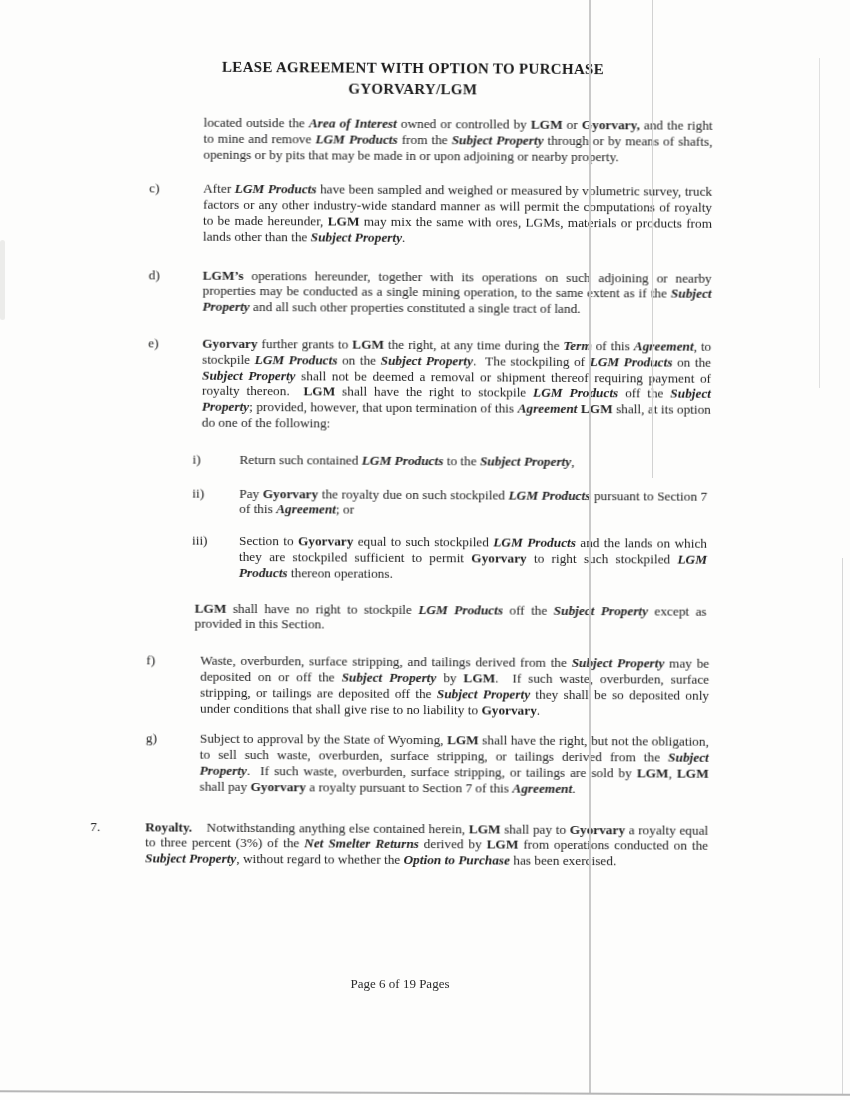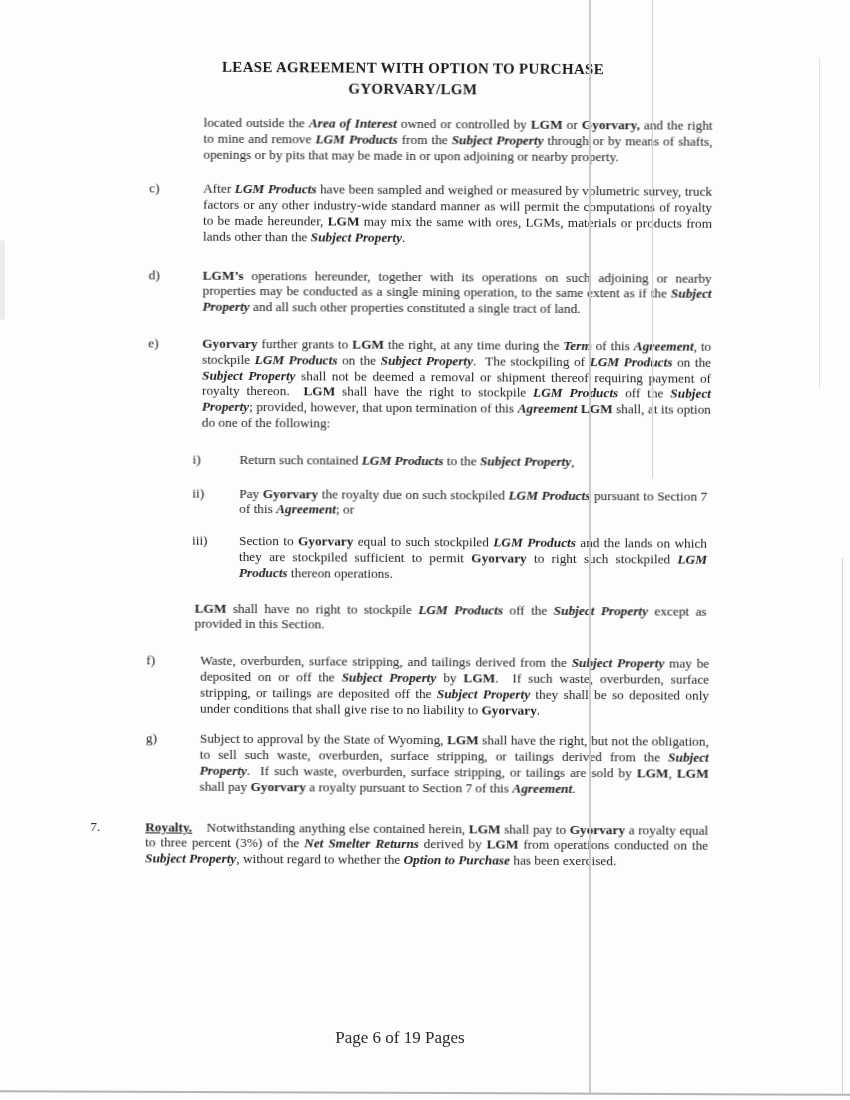--- a/index.html
+++ b/index.html
@@ -26,24 +26,24 @@
   .clause .lbl { width:54px; flex:none; }
   .clause .txt { width:509px; text-align:justify; }
   .sub { margin-left:195px; }
   .sub .lbl { width:47px; flex:none; }
   .sub .txt { width:468px; text-align:justify; }
   .sec7 { margin-left:95px; }
   .sec7 .lbl { width:55px; flex:none; }
   .sec7 .txt { width:563px; text-align:justify; }
   .b  { font-weight:bold; }
   .bi { font-weight:bold; font-style:italic; }
-  .bu { font-weight:bold; text-decoration:underline; }
+  .bu { font-weight:bold; }
   .footer {
-    position:absolute; top:1028px; left:0; width:800px;
-    text-align:center; font-size:17px; color:#2a2a2a;
+    position:absolute; top:976px; left:0; width:800px;
+    text-align:center; font-size:13px; color:#2a2a2a;
   }
   
   .vline { position:absolute; pointer-events:none; }
   .v1 { left:589px; top:0; width:2px; height:1094px; background:#c9c9c9; }
   .v2 { left:652px; top:0; width:1px; height:478px; background:#d2d2d2; }
   .v3 { left:819px; top:58px; width:1px; height:330px; background:#e0e0e0; }
   .v4 { left:842px; top:558px; width:1px; height:536px; background:#d6d6d6; }
   .hline { position:absolute; left:-4px; top:1092px; width:860px; height:2px;
     background:#b5b5b5; transform:rotate(0.25deg); pointer-events:none; }
   .smudge { position:absolute; left:0; top:240px; width:5px; height:80px;

